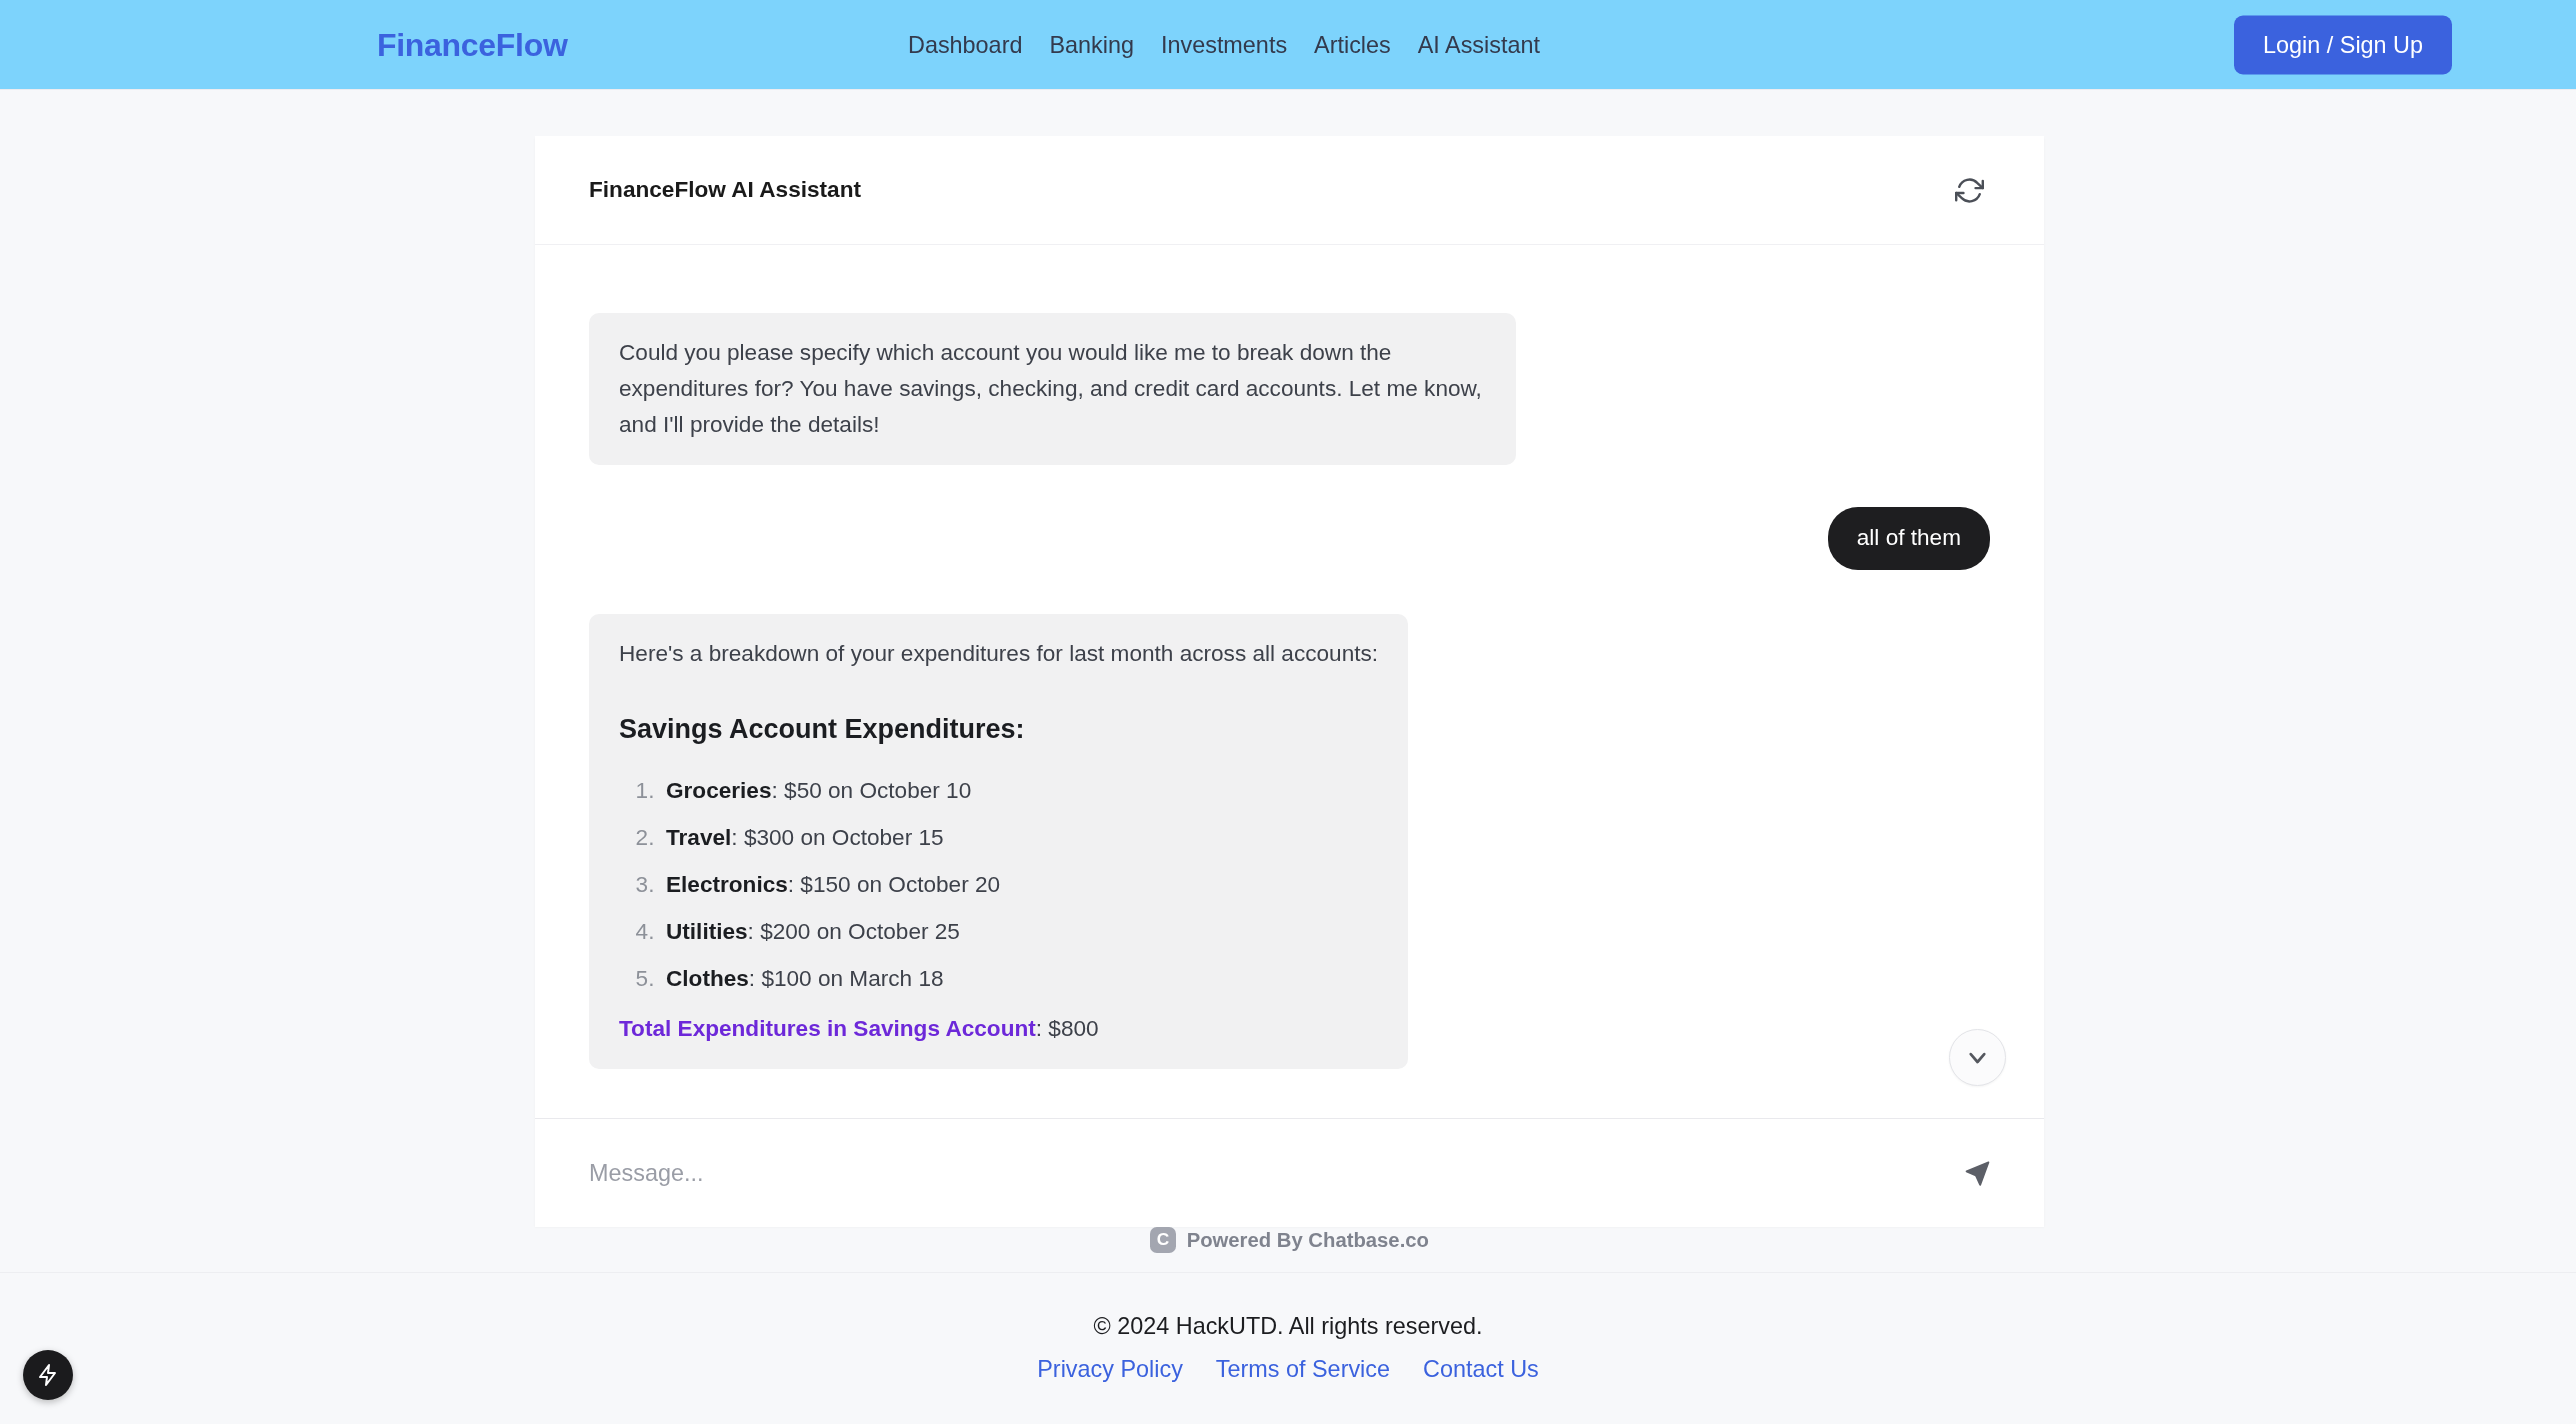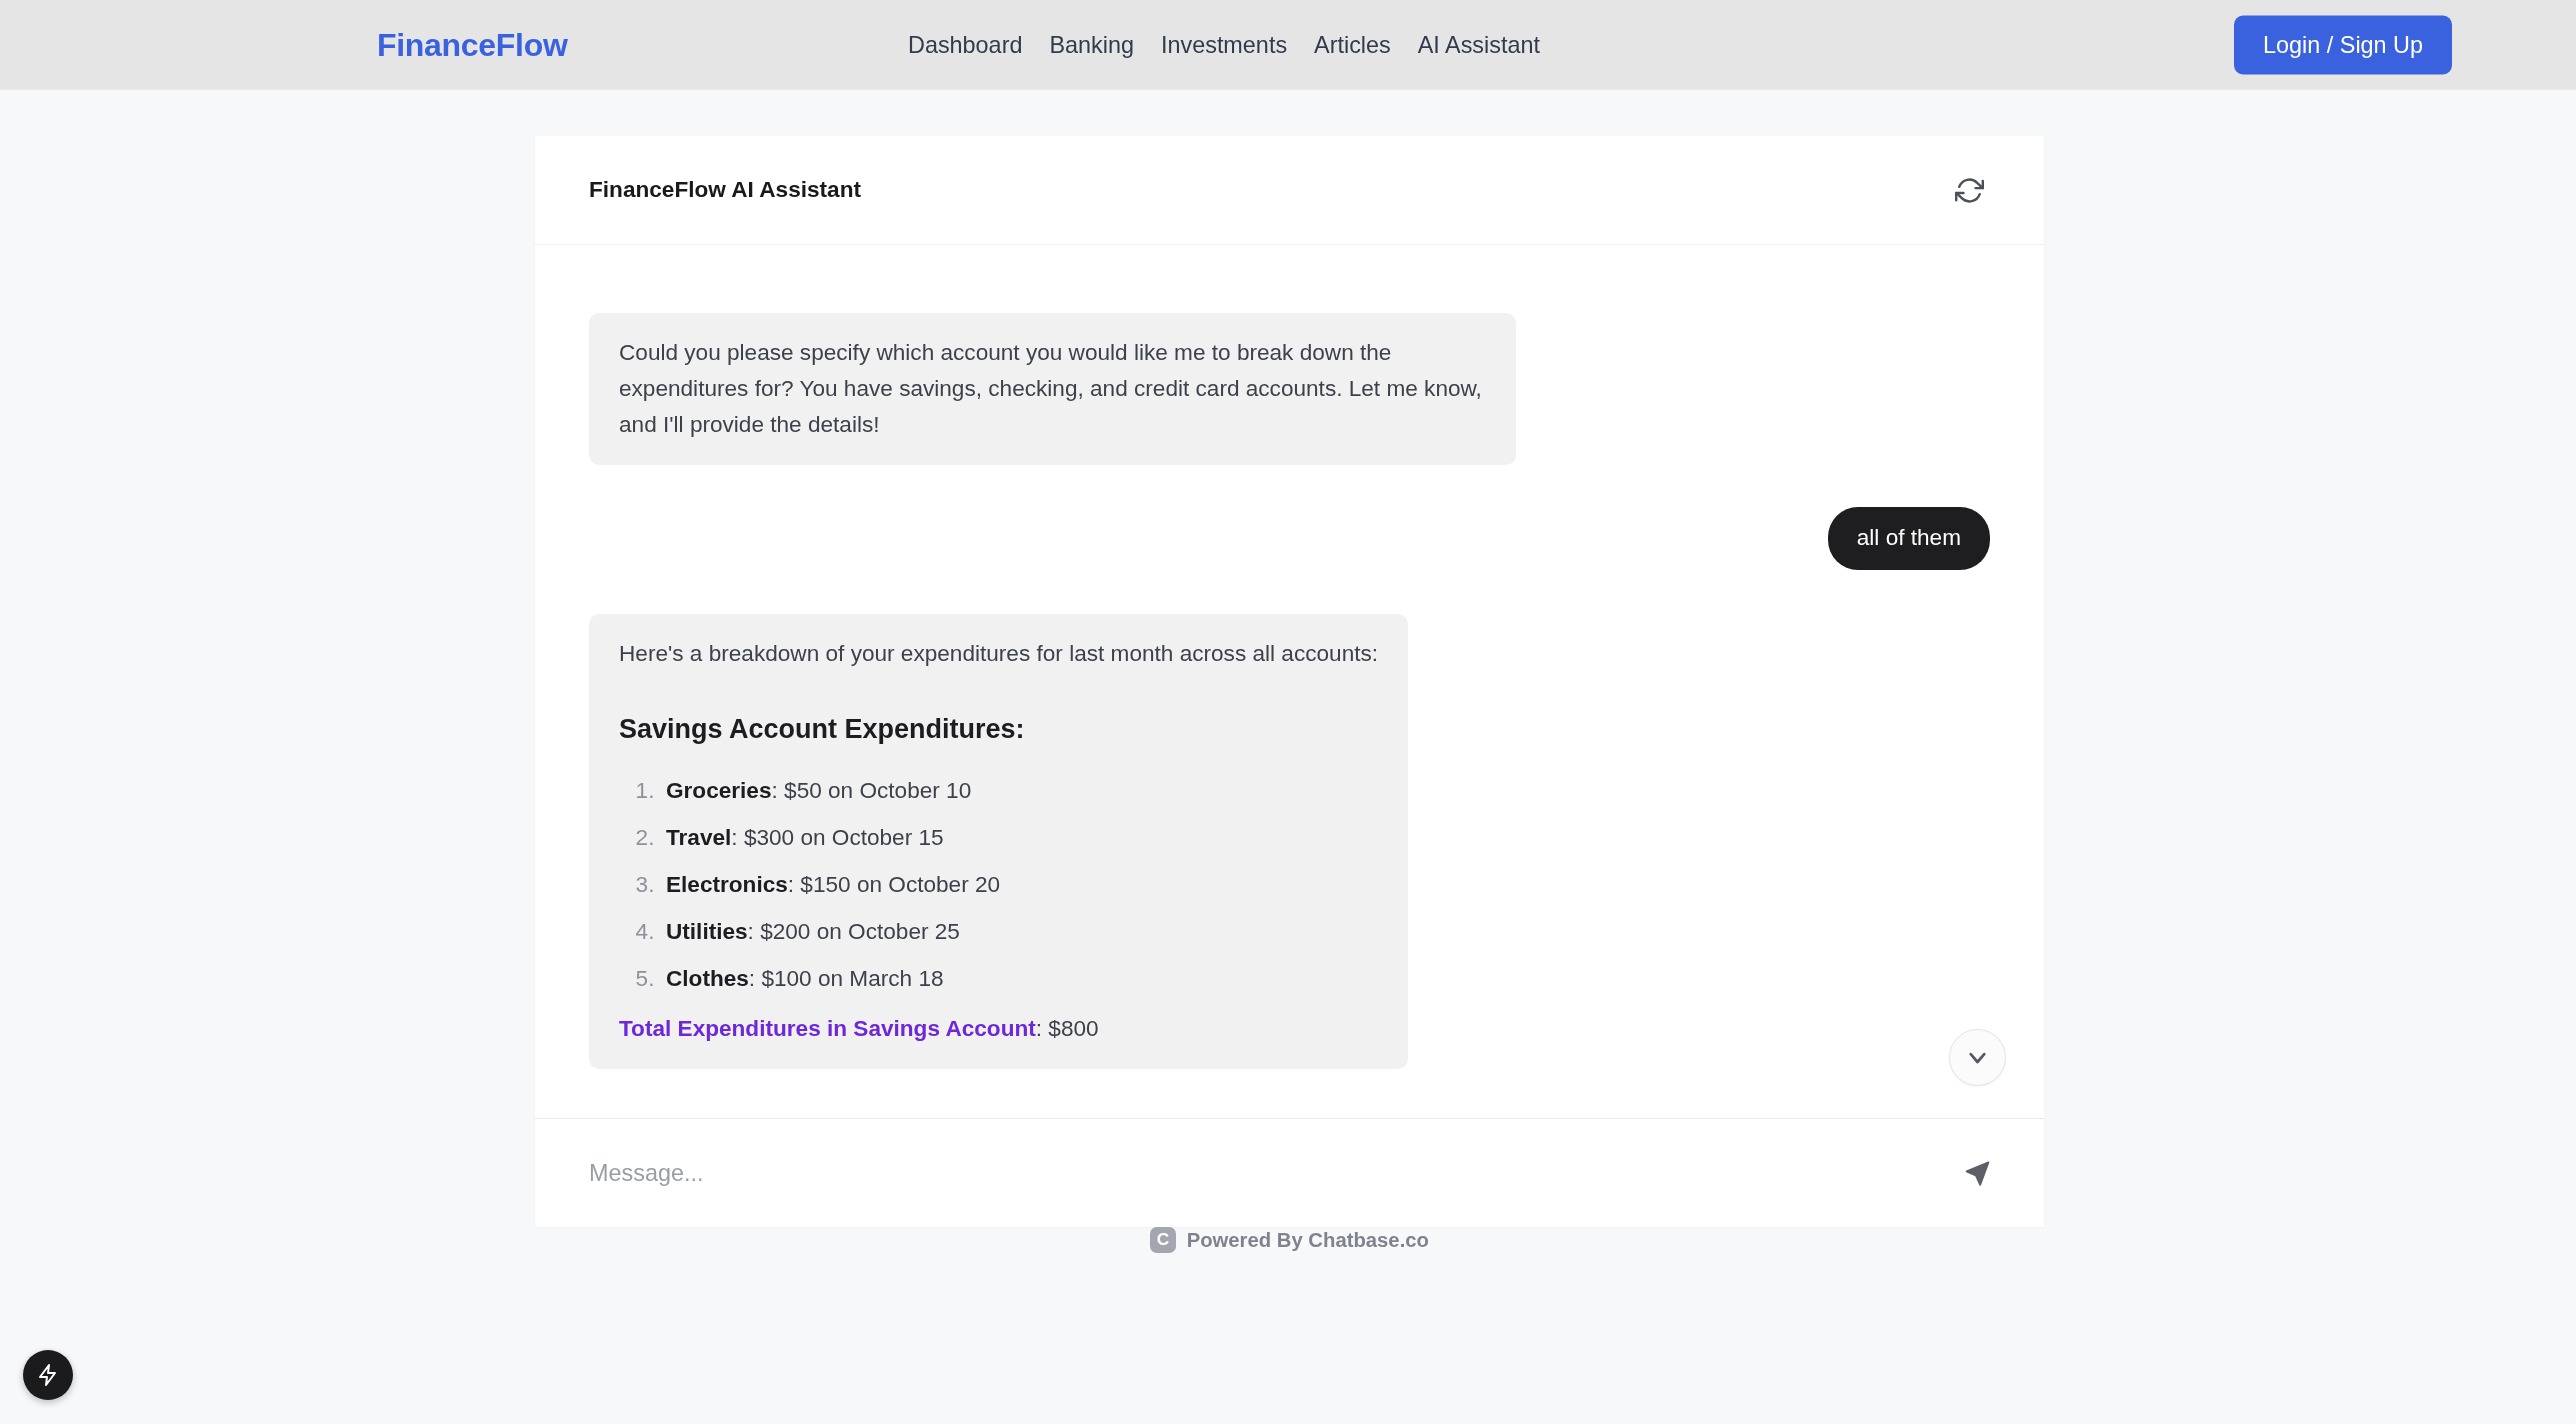--- a/index.html
+++ b/index.html
@@ -9,21 +9,21 @@
     height: 1424px;
     background: #f7f8fa;
     font-family: "Liberation Sans", sans-serif;
     overflow: hidden;
   }
 
   
   .navbar {
     position: relative;
     height: 90px;
-    background: #e5e5e5;
+    background: #7dd3fc;
     display: flex;
     align-items: center;
     border-bottom: 0.8px solid #ececf0;
   }
   .brand {
     position: absolute;
     left: 377px;
     top: 50%;
     transform: translateY(-50%);
     font-size: 32px;
@@ -379,20 +379,28 @@
         </svg>
       </button>
     </div>
   </div>
 
   <div class="powered-by">
     <div class="chatbase-logo">C</div>
     <div class="powered-text">Powered By Chatbase.co</div>
   </div>
 
+  <div class="footer">
+    <div class="copyright">© 2024 HackUTD. All rights reserved.</div>
+    <div class="footer-links">
+      <a class="footer-link">Privacy Policy</a>
+      <a class="footer-link">Terms of Service</a>
+      <a class="footer-link">Contact Us</a>
+    </div>
+  </div>
 
   <button class="bolt-fab">
     <svg width="24" height="24" viewBox="0 0 24 24" fill="none" stroke="#ffffff" stroke-width="2" stroke-linecap="round" stroke-linejoin="round">
       <polygon points="13 2 4 14 11 14 10 22 19 10 12 10 13 2"></polygon>
     </svg>
   </button>
 </div>
 
 
 </body></html>

